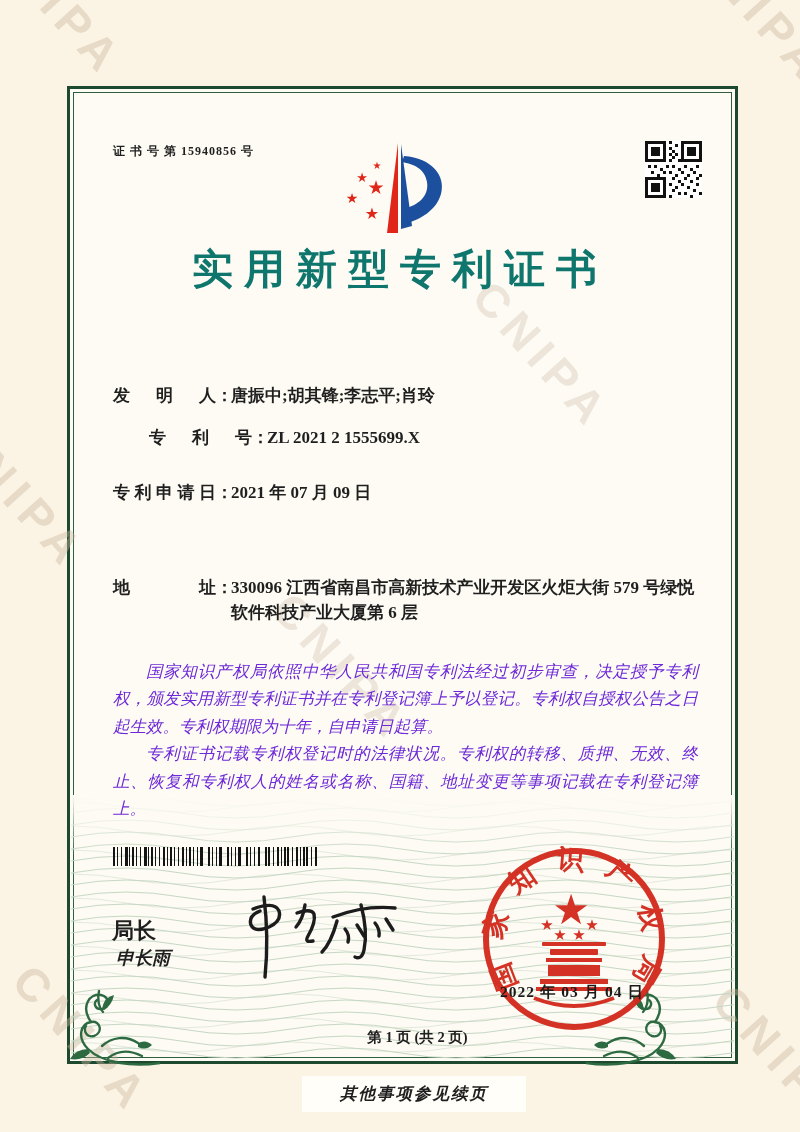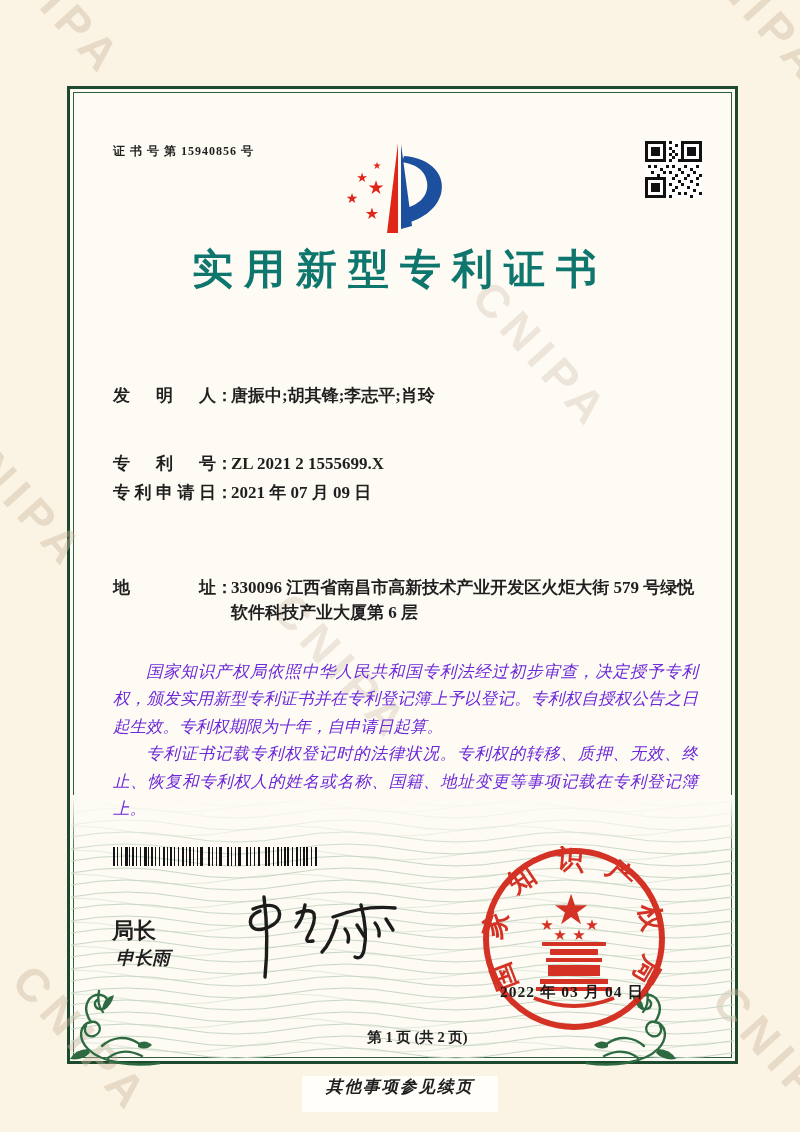--- a/index.html
+++ b/index.html
@@ -65,22 +65,22 @@
   .signature{position:absolute;z-index:3;left:233px;top:893px;}
   
   .seal{position:absolute;z-index:3;left:481px;top:846px;opacity:.95;}
   .seal-ring-text{font-size:27px;font-weight:700;letter-spacing:20px;fill:#d3281c;
     font-family:"Liberation Serif","DejaVu Serif",serif;}
   .seal-date{position:absolute;z-index:4;left:500px;top:982px;font-size:15.5px;font-weight:700;
     letter-spacing:1px;color:#1a1a1a;white-space:nowrap;}
   
   .page-info{position:absolute;z-index:3;left:67px;width:701px;top:1028px;text-align:center;font-size:14.5px;font-weight:600;}
   .cont-box{
-    position:absolute;z-index:3;left:302px;top:1076px;width:196px;height:36px;
-    background:#fffef9;display:flex;align-items:flex-start;justify-content:center;
+    position:absolute;z-index:3;left:302px;top:1076px;width:224px;height:36px;
+    background:#fffef9;display:flex;align-items:center;justify-content:center;
   }
   .cont-box span{font-size:16.5px;font-style:italic;font-weight:600;letter-spacing:2px;}
 </style>
 </head>
 <body>
 
 <div class="page">
 
   <div class="wm" style="left:-35px;top:-25px;">CNIPA</div>
   <div class="wm" style="left:668px;top:-18px;">CNIPA</div>
@@ -237,21 +237,21 @@
       <rect x="54" y="51" width="3" height="3"></rect>
         <rect x="51" y="36" width="3" height="3"></rect>
     </g>
   </svg>
 
   <div class="title">实用新型专利证书</div>
 
   <div class="row" style="top:384px;">
     <span class="lbl">发明人</span><span class="colon">：</span><span class="val">唐振中;胡其锋;李志平;肖玲</span>
   </div>
-  <div class="row" style="top:452px;">
+  <div class="row" style="top:426px;margin-left:36px;">
     <span class="lbl">专利号</span><span class="colon">：</span><span class="val">ZL 2021 2 1555699.X</span>
   </div>
   <div class="row" style="top:481px;">
     <span class="lbl">专利申请日</span><span class="colon">：</span><span class="val">2021 年 07 月 09 日</span>
   </div>
   <div class="row addr" style="top:576px;">
     <span class="lbl">地址</span><span class="colon">：</span><span class="val">330096 江西省南昌市高新技术产业开发区火炬大街 579 号绿悦软件科技产业大厦第 6 层</span>
   </div>
 
   <div class="body-text">

